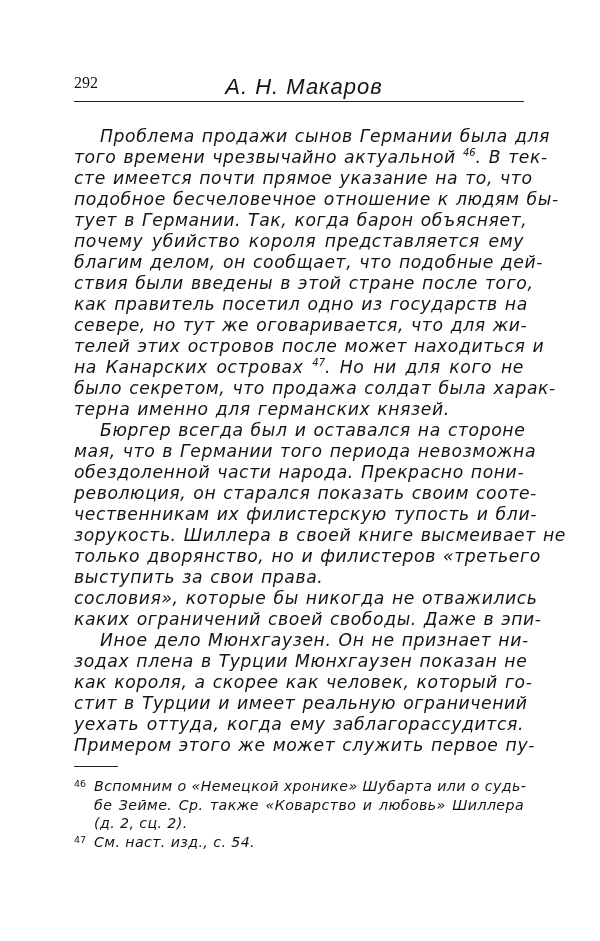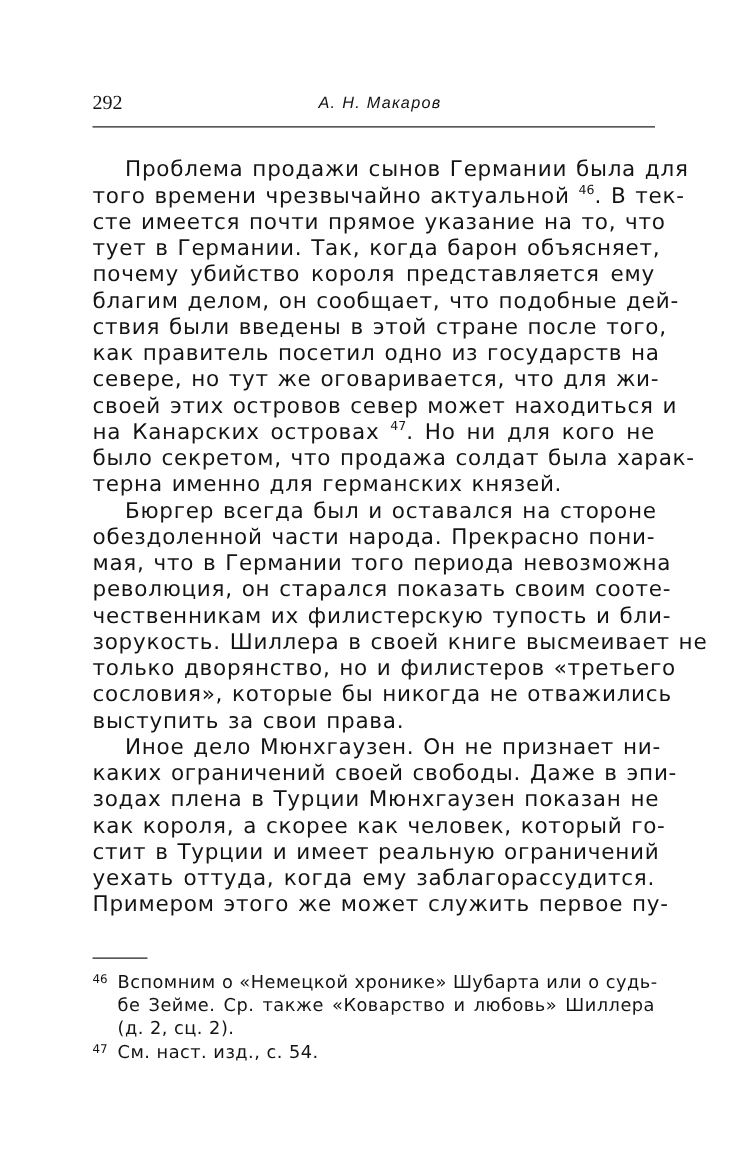--- a/index.html
+++ b/index.html
@@ -36,21 +36,21 @@
       font-size: 16px;
     }
     .running-title {
       position: absolute;
       left: 0;
       right: 0;
       top: 0;
       text-align: center;
       font-family: "Liberation Sans", sans-serif;
       font-style: italic;
-      font-size: 13px;
+      font-size: 22px;
       letter-spacing: 1px;
       padding-left: 10px;
     }
     .head-rule {
       position: absolute;
       top: 101px;
       left: 0;
       width: 450px;
       height: 0;
       border-top: 1.5px solid #222;
@@ -68,20 +68,21 @@
       word-spacing: 1px;
       hyphens: manual;
     }
     .line {
       display: block;
       text-align: justify;
       text-align-last: justify;
       white-space: nowrap;
       overflow: visible;
       height: 21px;
+      font-style: italic;
     }
     .line.last {
       text-align-last: left;
     }
     .line.indent {
       padding-left: 26px;
     }
     sup.fnref {
       font-size: 10px;
       line-height: 0;
@@ -132,47 +133,48 @@
     <span class="running-title">А. Н. Макаров</span>
   </div>
   <div class="head-rule"></div>
 
   <div class="body-text">
 
     <div>
       <span class="line indent">Проблема продажи сынов Германии была для</span>
       <span class="line"><span>того времени чрезвычайно актуальной</span> <sup class="fnref">46</sup><span>. В тек-</span></span>
       <span class="line">сте имеется почти прямое указание на то, что</span>
+      <span class="line">подобное бесчеловечное отношение к людям бы-</span>
       <span class="line">тует в Германии. Так, когда барон объясняет,</span>
       <span class="line">почему убийство короля представляется ему</span>
       <span class="line">благим делом, он сообщает, что подобные дей-</span>
       <span class="line">ствия были введены в этой стране после того,</span>
       <span class="line">как правитель посетил одно из государств на</span>
       <span class="line">севере, но тут же оговаривается, что для жи-</span>
-      <span class="line">своей этих островов север может находиться и</span>
+      <span class="line">телей этих островов после может находиться и</span>
       <span class="line"><span>на Канарских островах</span> <sup class="fnref">47</sup><span>. Но ни для кого не</span></span>
       <span class="line">было секретом, что продажа солдат была харак-</span>
       <span class="line last">терна именно для германских князей.</span>
     </div>
 
     <div>
       <span class="line indent">Бюргер всегда был и оставался на стороне</span>
+      <span class="line">мая, что в Германии того периода невозможна</span>
       <span class="line">обездоленной части народа. Прекрасно пони-</span>
-      <span class="line">мая, что в Германии того периода невозможна</span>
       <span class="line">революция, он старался показать своим сооте-</span>
       <span class="line">чественникам их филистерскую тупость и бли-</span>
       <span class="line">зорукость. Шиллера в своей книге высмеивает не</span>
       <span class="line">только дворянство, но и филистеров «третьего</span>
+      <span class="line last">выступить за свои права.</span>
       <span class="line">сословия», которые бы никогда не отважились</span>
-      <span class="line last">выступить за свои права.</span>
     </div>
 
     <div>
+      <span class="line">каких ограничений своей свободы. Даже в эпи-</span>
       <span class="line indent">Иное дело Мюнхгаузен. Он не признает ни-</span>
-      <span class="line">каких ограничений своей свободы. Даже в эпи-</span>
       <span class="line">зодах плена в Турции Мюнхгаузен показан не</span>
       <span class="line">как короля, а скорее как человек, который го-</span>
       <span class="line">стит в Турции и имеет реальную ограничений</span>
       <span class="line">уехать оттуда, когда ему заблагорассудится.</span>
       <span class="line">Примером этого же может служить первое пу-</span>
     </div>
   </div>
 
   <div class="fn-rule"></div>
 

